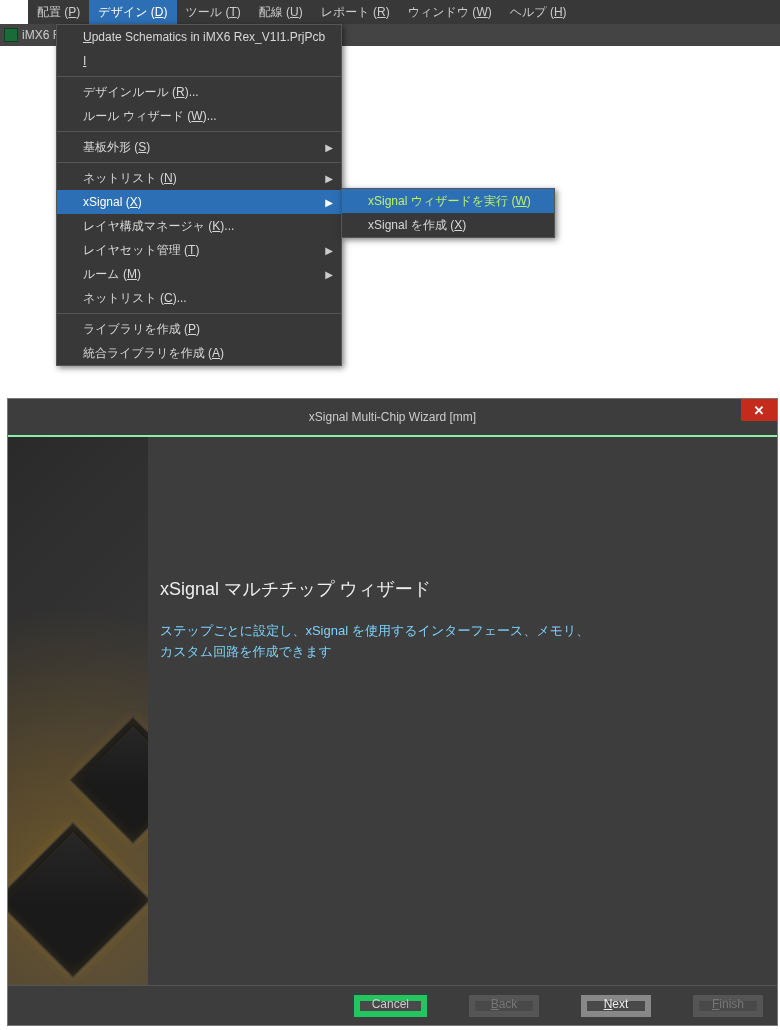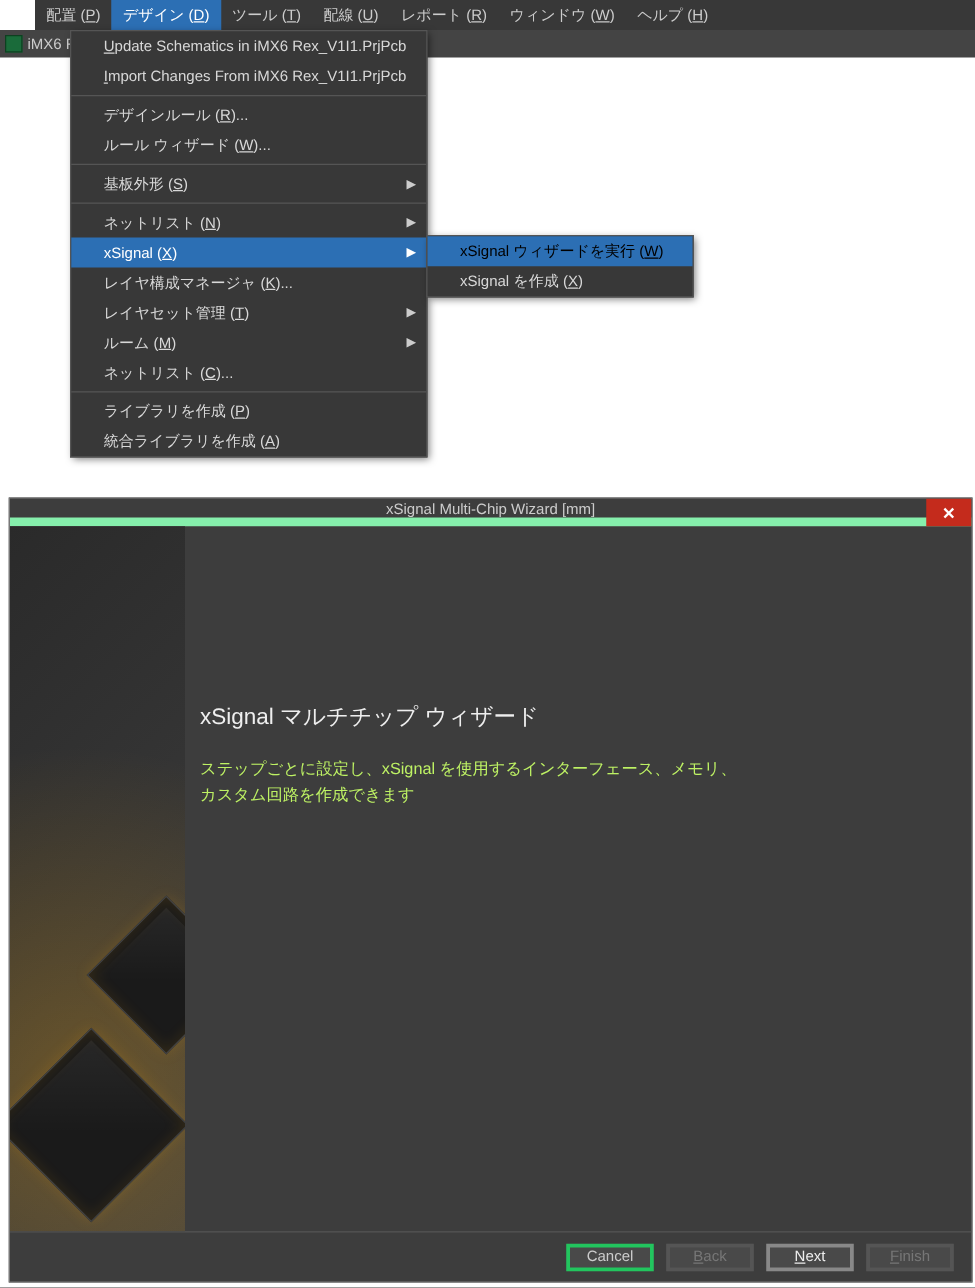--- a/index.html
+++ b/index.html
@@ -20,33 +20,33 @@
   .dropdown { position: absolute; top: 24px; left: 56px; width: 286px; background: #383838; border: 1px solid #555; color: #d8d8d8; font-size: 12px; z-index: 10; box-shadow: 2px 2px 6px rgba(0,0,0,.5); }
   .dd-item { height: 24px; display: flex; align-items: center; padding-left: 26px; padding-right: 10px; position: relative; }
   .dd-item.highlight { background: #2c6fb4; color: #fff; }
   .dd-item .mn { text-decoration: underline; }
   .dd-item .arrow { position: absolute; right: 8px; font-size: 10px; color: #ccc; }
   .dd-item.highlight .arrow { color: #fff; }
   .dd-sep { height: 1px; background: #555; margin: 3px 0; }
 
   
   .submenu { position: absolute; top: 188px; left: 341px; width: 214px; background: #383838; border: 1px solid #555; color: #d8d8d8; font-size: 12px; z-index: 11; box-shadow: 2px 2px 6px rgba(0,0,0,.5); }
-  .submenu .dd-item.highlight { background: #2c6fb4; color: #000000; }
+  .submenu .dd-item.highlight { background: #2c6fb4; color: #bef264; }
 
   
   .wizard { position: absolute; top: 398px; left: 7px; width: 771px; height: 628px; background: #3d3d3d; border: 1px solid #777; display: flex; flex-direction: column; }
-  .wizard-title { height: 22px; background: #3d3d3d; display: flex; align-items: center; justify-content: center; font-size: 12px; color: #ccc; position: relative; border-bottom: 7px solid #86efac; }
+  .wizard-title { height: 38px; background: #3d3d3d; display: flex; align-items: center; justify-content: center; font-size: 12px; color: #ccc; position: relative; border-bottom: 2px solid #86efac; }
   .wizard-close { position: absolute; right: 0; top: 0; width: 36px; height: 22px; background: #c42b1c; display: flex; align-items: center; justify-content: center; color: #fff; font-size: 13px; font-weight: bold; }
   .wizard-body { flex: 1; display: flex; background: #3d3d3d; }
   .wizard-side { width: 140px; background: linear-gradient(135deg, #2a2a2a 0%, #404040 100%); position: relative; overflow: hidden; }
   .wizard-main { flex: 1; padding: 140px 30px 20px 12px; color: #e8e8e8; }
   .wizard-heading { font-size: 18px; font-weight: 300; margin-bottom: 20px; color: #eee; }
-  .wizard-desc { font-size: 13px; color: #bef264; line-height: 1.6; }
+  .wizard-desc { font-size: 13px; color: #7dd3fc; line-height: 1.6; }
   .wizard-footer { height: 40px; background: #3d3d3d; border-top: 1px solid #555; display: flex; align-items: center; justify-content: flex-end; gap: 10px; padding-right: 14px; }
-  .wizard-btn { min-width: 70px; height: 22px; background: #494949; border: 3px solid #22c55e; color: #ccc; font-size: 12px; display: flex; align-items: flex-start; justify-content: center; padding: 0 12px; }
+  .wizard-btn { min-width: 70px; height: 22px; background: #494949; border: 6px solid #22c55e; color: #ccc; font-size: 12px; display: flex; align-items: flex-end; justify-content: center; padding: 0 12px; margin-left: 32px; }
   .wizard-btn.primary { background: #494949; border-color: #888; color: #eee; }
   .wizard-btn.disabled { color: #777; border-color: #555; }
   .wizard-btn .mn { text-decoration: underline; }
 
   
   .chip-graphic { position: absolute; bottom: 0; left: -30px; width: 220px; height: 280px; }
   .chip { position: absolute; width: 110px; height: 110px; background: #1a1a1a; border: 1px solid #444; transform: rotate(45deg); box-shadow: inset 0 0 12px rgba(255,170,0,.12), 0 0 12px rgba(255,170,0,.15); }
   .chip .reflect { position:absolute; left:6px; top:6px; right:6px; bottom:6px; background: linear-gradient(135deg, rgba(255,255,255,.06) 0%, rgba(0,0,0,0) 55%); }
   .chip1 { top: 140px; left: 40px; }
   .chip2 { top: 30px; left: 110px; width:90px; height:90px; }
@@ -98,21 +98,20 @@
   <div class="tab-label">iMX6 R</div>
 </div>
 
 <div class="dropdown">
   <div class="dd-item">
       <span class="mn">U</span>
       <span>pdate Schematics in iMX6 Rex_V1I1.PrjPcb</span>
     </div>
   <div class="dd-item">
       <span class="mn">I</span>
-      <span>mport Changes From iMX6 Rex_V1I1.PrjPcb</span>
     </div>
   <div class="dd-sep"></div>
   <div class="dd-item">
       <span>デザインルール (</span>
       <span class="mn">R</span>
       <span>)...</span>
     </div>
   <div class="dd-item">
       <span>ルール ウィザード (</span>
       <span class="mn">W</span>

